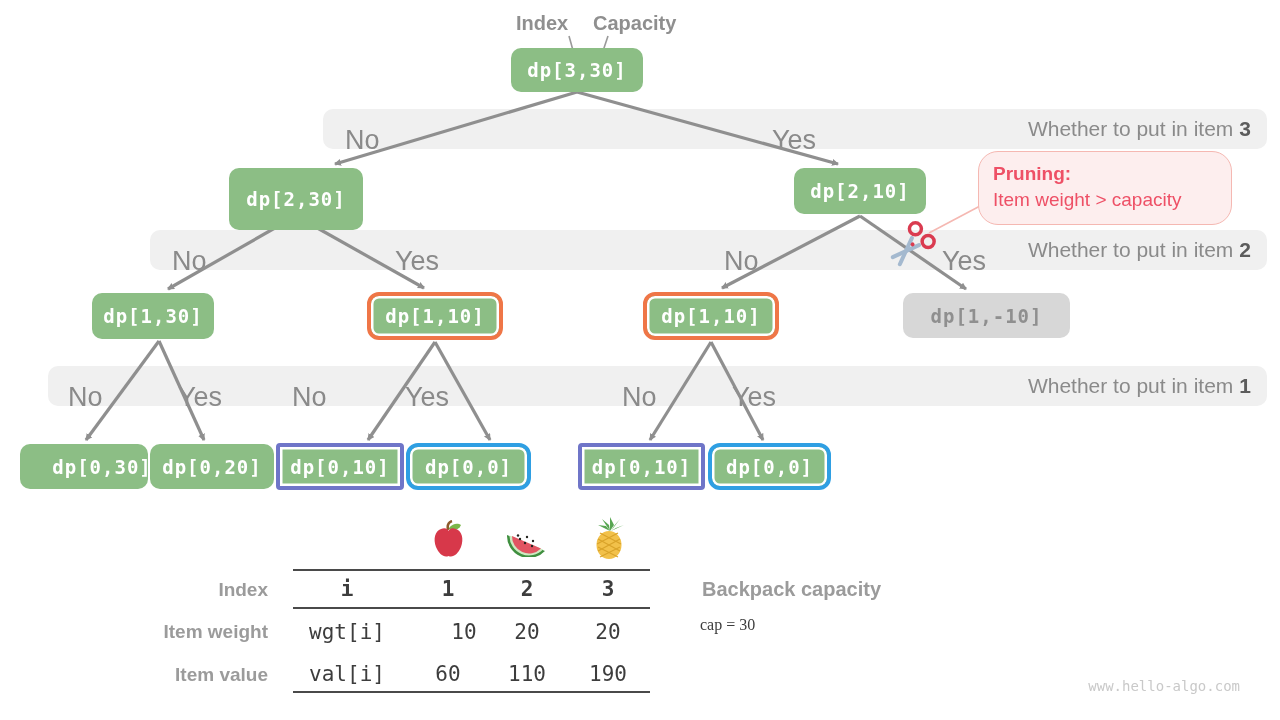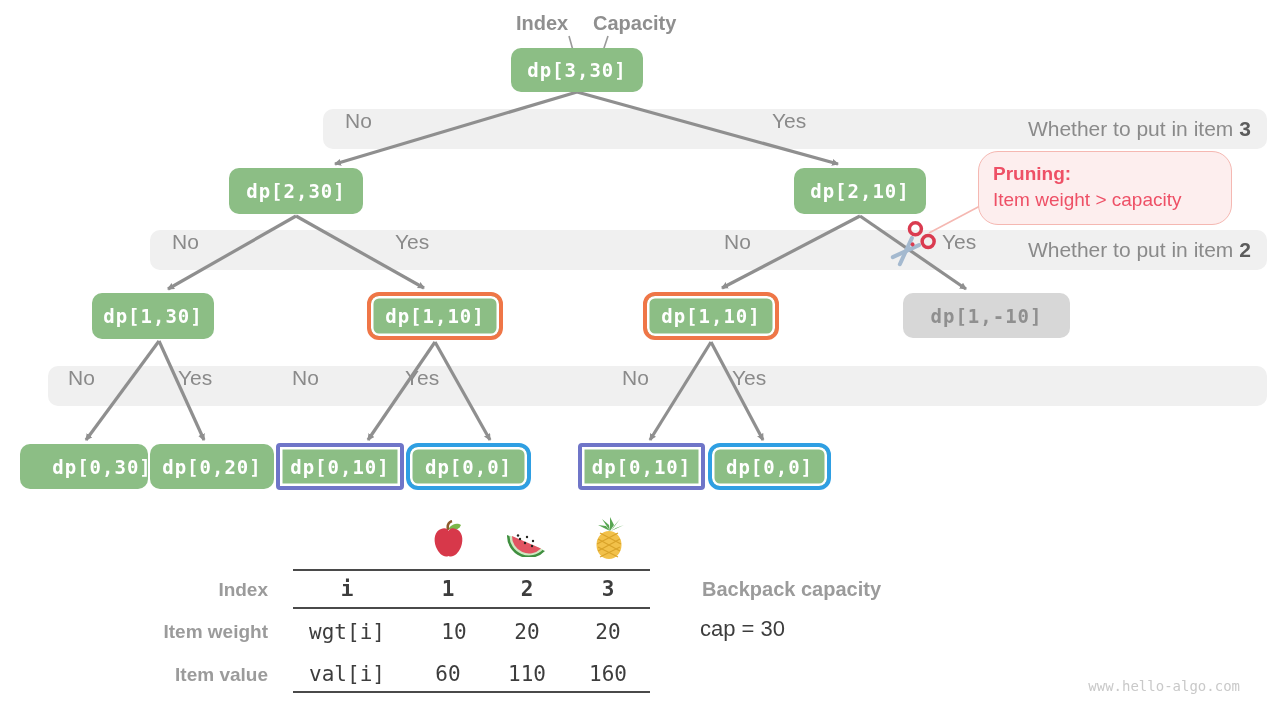--- a/index.html
+++ b/index.html
@@ -1,20 +1,20 @@
 <!DOCTYPE html>
 <html style="--green: #8cbe85; --orange: #ef7647; --purple: #6f75c8; --blue: #2f9fe3; --gray_node: #d7d7d7; --gray_node_text: #8f8f8f; --band_bg: #f0f0f0; --band_text: #8a8a8a; --arrow: #8f8f8f; --pruning_red: #ee5066; --pruning_bg: #fdeeee; --pruning_border: #f5b8b2; --table_text: #3d3d3d; --label_gray: #9b9b9b; --watermark: #c9c9c9;"><head>
 <meta charset="utf-8">
 <style>
   html,body{margin:0;padding:0;background:#fff;}
   #stage{position:relative;width:1280px;height:720px;background:#ffffff;overflow:hidden;
          font-family:"Liberation Sans",sans-serif;}
   
   .band{position:absolute;height:40px;background:var(--band_bg);border-radius:10px;}
-  .band .dec{position:absolute;top:0;font-size:21px;color:var(--band_text);}
+  .band .dec{position:absolute;top:16px;font-size:27px;color:var(--band_text);}
   .band .cap{position:absolute;top:8px;right:16px;font-size:21px;color:var(--band_text);white-space:nowrap;}
   .band .cap b{color:#5c5c5c;font-weight:bold;margin-left:6px;}
   
   .node{position:absolute;box-sizing:border-box;border-radius:10px;
         background:var(--green);color:#ffffff;
         font-family:"DejaVu Sans Mono",monospace;font-weight:bold;font-size:19px;
         display:flex;align-items:center;justify-content:center;letter-spacing:1px;}
   .node.orange{border:4px solid var(--orange);box-shadow:inset 0 0 0 2.5px #fff;border-radius:12px;}
   .node.purple{border:4px solid var(--purple);box-shadow:inset 0 0 0 2.5px #fff;border-radius:4px;}
   .node.blue{border:4px solid var(--blue);box-shadow:inset 0 0 0 2.5px #fff;border-radius:12px;}
@@ -32,22 +32,22 @@
   .thin{stroke:#9a9a9a;stroke-width:1.6;}
   .plink{stroke:var(--pruning_border);stroke-width:1.6;}
   
   .rowlabel{position:absolute;width:210px;text-align:right;font-weight:bold;font-size:19px;color:var(--label_gray);}
   .cell{position:absolute;width:84px;text-align:center;font-family:"DejaVu Sans Mono",monospace;
         font-size:21px;color:var(--table_text);}
   .cell.b{font-weight:bold;}
   .rule{position:absolute;left:293px;width:357px;height:2px;background:#4a4a4a;}
   .fruit{position:absolute;}
   #cap-label{position:absolute;left:702px;top:578px;font-size:20px;font-weight:bold;color:var(--label_gray);}
-  #cap-value{position:absolute;left:700px;top:616px;font-family:Liberation Sans, sans-serif;
-             font-size:22px;color:var(--table_text);}
+  #cap-value{position:absolute;left:700px;top:616px;font-family:Liberation Serif, serif;
+             font-size:16px;color:var(--table_text);}
   #watermark{position:absolute;right:40px;top:678px;font-family:"DejaVu Sans Mono",monospace;
              font-size:14px;color:var(--watermark);}
 </style>
 </head>
 <body>
 
 <div id="stage">
 
   <div class="band" style="left:323px;top:109px;width:944px;">
     <span class="dec" style="left:22px">No</span>
@@ -61,20 +61,21 @@
     <span class="dec" style="left:792px">Yes</span>
     <span class="cap"><span>Whether to put in item</span><b>2</b></span>
   </div>
   <div class="band" style="left:48px;top:366px;width:1219px;">
     <span class="dec" style="left:20px">No</span>
     <span class="dec" style="left:130px">Yes</span>
     <span class="dec" style="left:244px">No</span>
     <span class="dec" style="left:357px">Yes</span>
     <span class="dec" style="left:574px">No</span>
     <span class="dec" style="left:684px">Yes</span>
+    <span class="cap"><span>Whether to put in item</span><b>1</b></span>
   </div>
 
   <svg id="wires" width="1280" height="720" viewBox="0 0 1280 720">
     <defs>
       <marker id="arw" markerWidth="9" markerHeight="8" refX="6" refY="3.5" orient="auto" markerUnits="userSpaceOnUse">
         <path d="M0,0 L7,3.5 L0,7 Z" style="fill:var(--arrow)"></path>
       </marker>
     </defs>
 
     <line class="thin" x1="569" y1="36" x2="574" y2="54"></line>
@@ -101,21 +102,21 @@
       <circle cx="-11" cy="-9" r="6" fill="none" stroke="#da3b50" stroke-width="3.5"></circle>
       <circle cx="-11" cy="9" r="6" fill="none" stroke="#da3b50" stroke-width="3.5"></circle>
       <circle cx="2" cy="0" r="2" fill="#da3b50"></circle>
     </g>
   </svg>
 
   <div class="ptr" style="left:516px;top:12px;">Index</div>
   <div class="ptr" style="left:593px;top:12px;">Capacity</div>
 
   <div class="node" style="left:511px;top:48px;width:132px;height:44px;">dp[3,30]</div>
-  <div class="node" style="left:229px;top:168px;width:134px;height:46px;">dp[2,30]</div>
+  <div class="node" style="left:229px;top:168px;width:134px;height:62px;">dp[2,30]</div>
   <div class="node" style="left:794px;top:168px;width:132px;height:46px;">dp[2,10]</div>
   <div class="node" style="left:92px;top:293px;width:122px;height:46px;">dp[1,30]</div>
   <div class="node orange" style="left:367px;top:292px;width:136px;height:48px;">dp[1,10]</div>
   <div class="node orange" style="left:643px;top:292px;width:136px;height:48px;">dp[1,10]</div>
   <div class="node gray" style="left:903px;top:293px;width:167px;height:45px;">dp[1,-10]</div>
   <div class="node" style="left:20px;top:444px;width:128px;height:45px;padding-left:36px;">dp[0,30]</div>
   <div class="node" style="left:150px;top:444px;width:124px;height:45px;">dp[0,20]</div>
   <div class="node purple" style="left:276px;top:443px;width:128px;height:47px;">dp[0,10]</div>
   <div class="node blue" style="left:406px;top:443px;width:125px;height:47px;">dp[0,0]</div>
   <div class="node purple" style="left:578px;top:443px;width:127px;height:47px;">dp[0,10]</div>
@@ -166,28 +167,28 @@
   <div class="rule" style="top:691px;"></div>
 
   <div class="rowlabel" style="left:58px;top:579px;">Index</div>
   <div class="cell b" style="left:305px;top:577px;">i</div>
   <div class="cell b" style="left:406px;top:577px;">1</div>
   <div class="cell b" style="left:485px;top:577px;">2</div>
   <div class="cell b" style="left:566px;top:577px;">3</div>
 
   <div class="rowlabel" style="left:58px;top:621px;">Item weight</div>
   <div class="cell" style="left:305px;top:620px;">wgt[i]</div>
-  <div class="cell" style="left:412px;top:620px;">10</div>
+  <div class="cell" style="left:422px;top:620px;">10</div>
   <div class="cell" style="left:485px;top:620px;">20</div>
   <div class="cell" style="left:566px;top:620px;">20</div>
 
   <div class="rowlabel" style="left:58px;top:664px;">Item value</div>
   <div class="cell" style="left:305px;top:662px;">val[i]</div>
   <div class="cell" style="left:406px;top:662px;">60</div>
   <div class="cell" style="left:485px;top:662px;">110</div>
-  <div class="cell" style="left:566px;top:662px;">160</div>
+  <div class="cell" style="left:566px;top:662px;">190</div>
 
   <div id="cap-label">Backpack capacity</div>
   <div id="cap-value">cap = 30</div>
 
   <div id="watermark">www.hello-algo.com</div>
 
 </div>
 
 </body></html>

